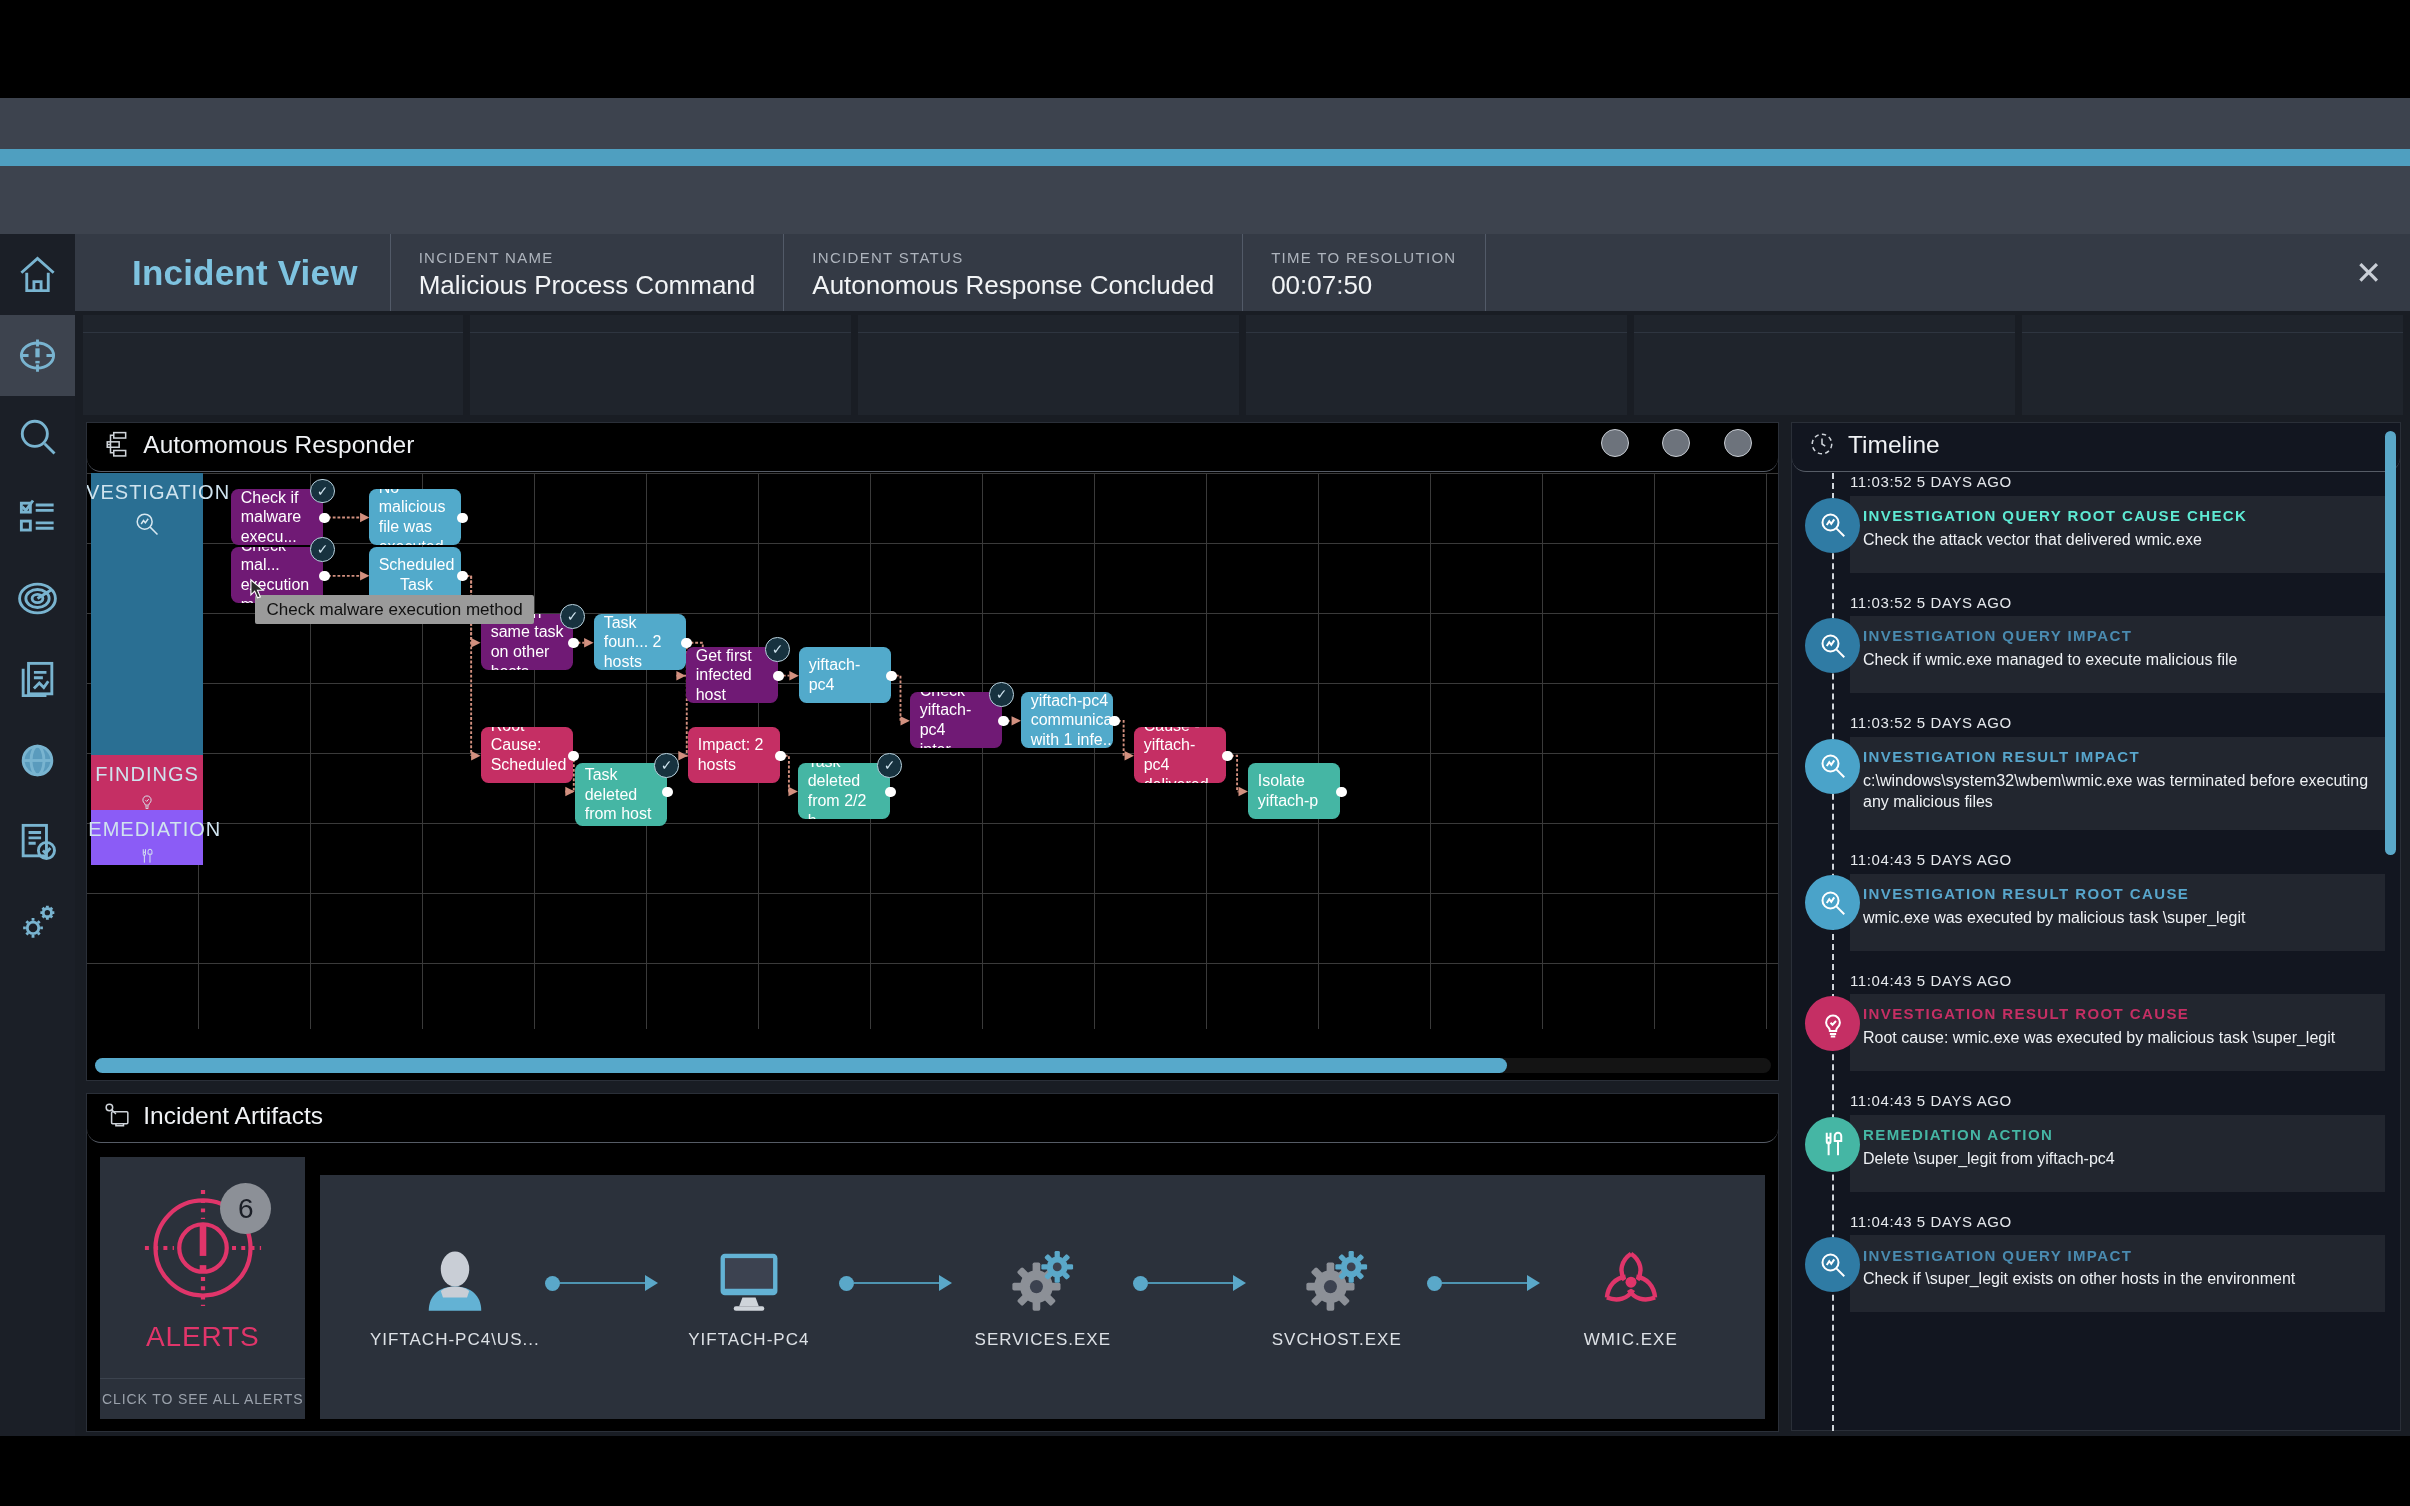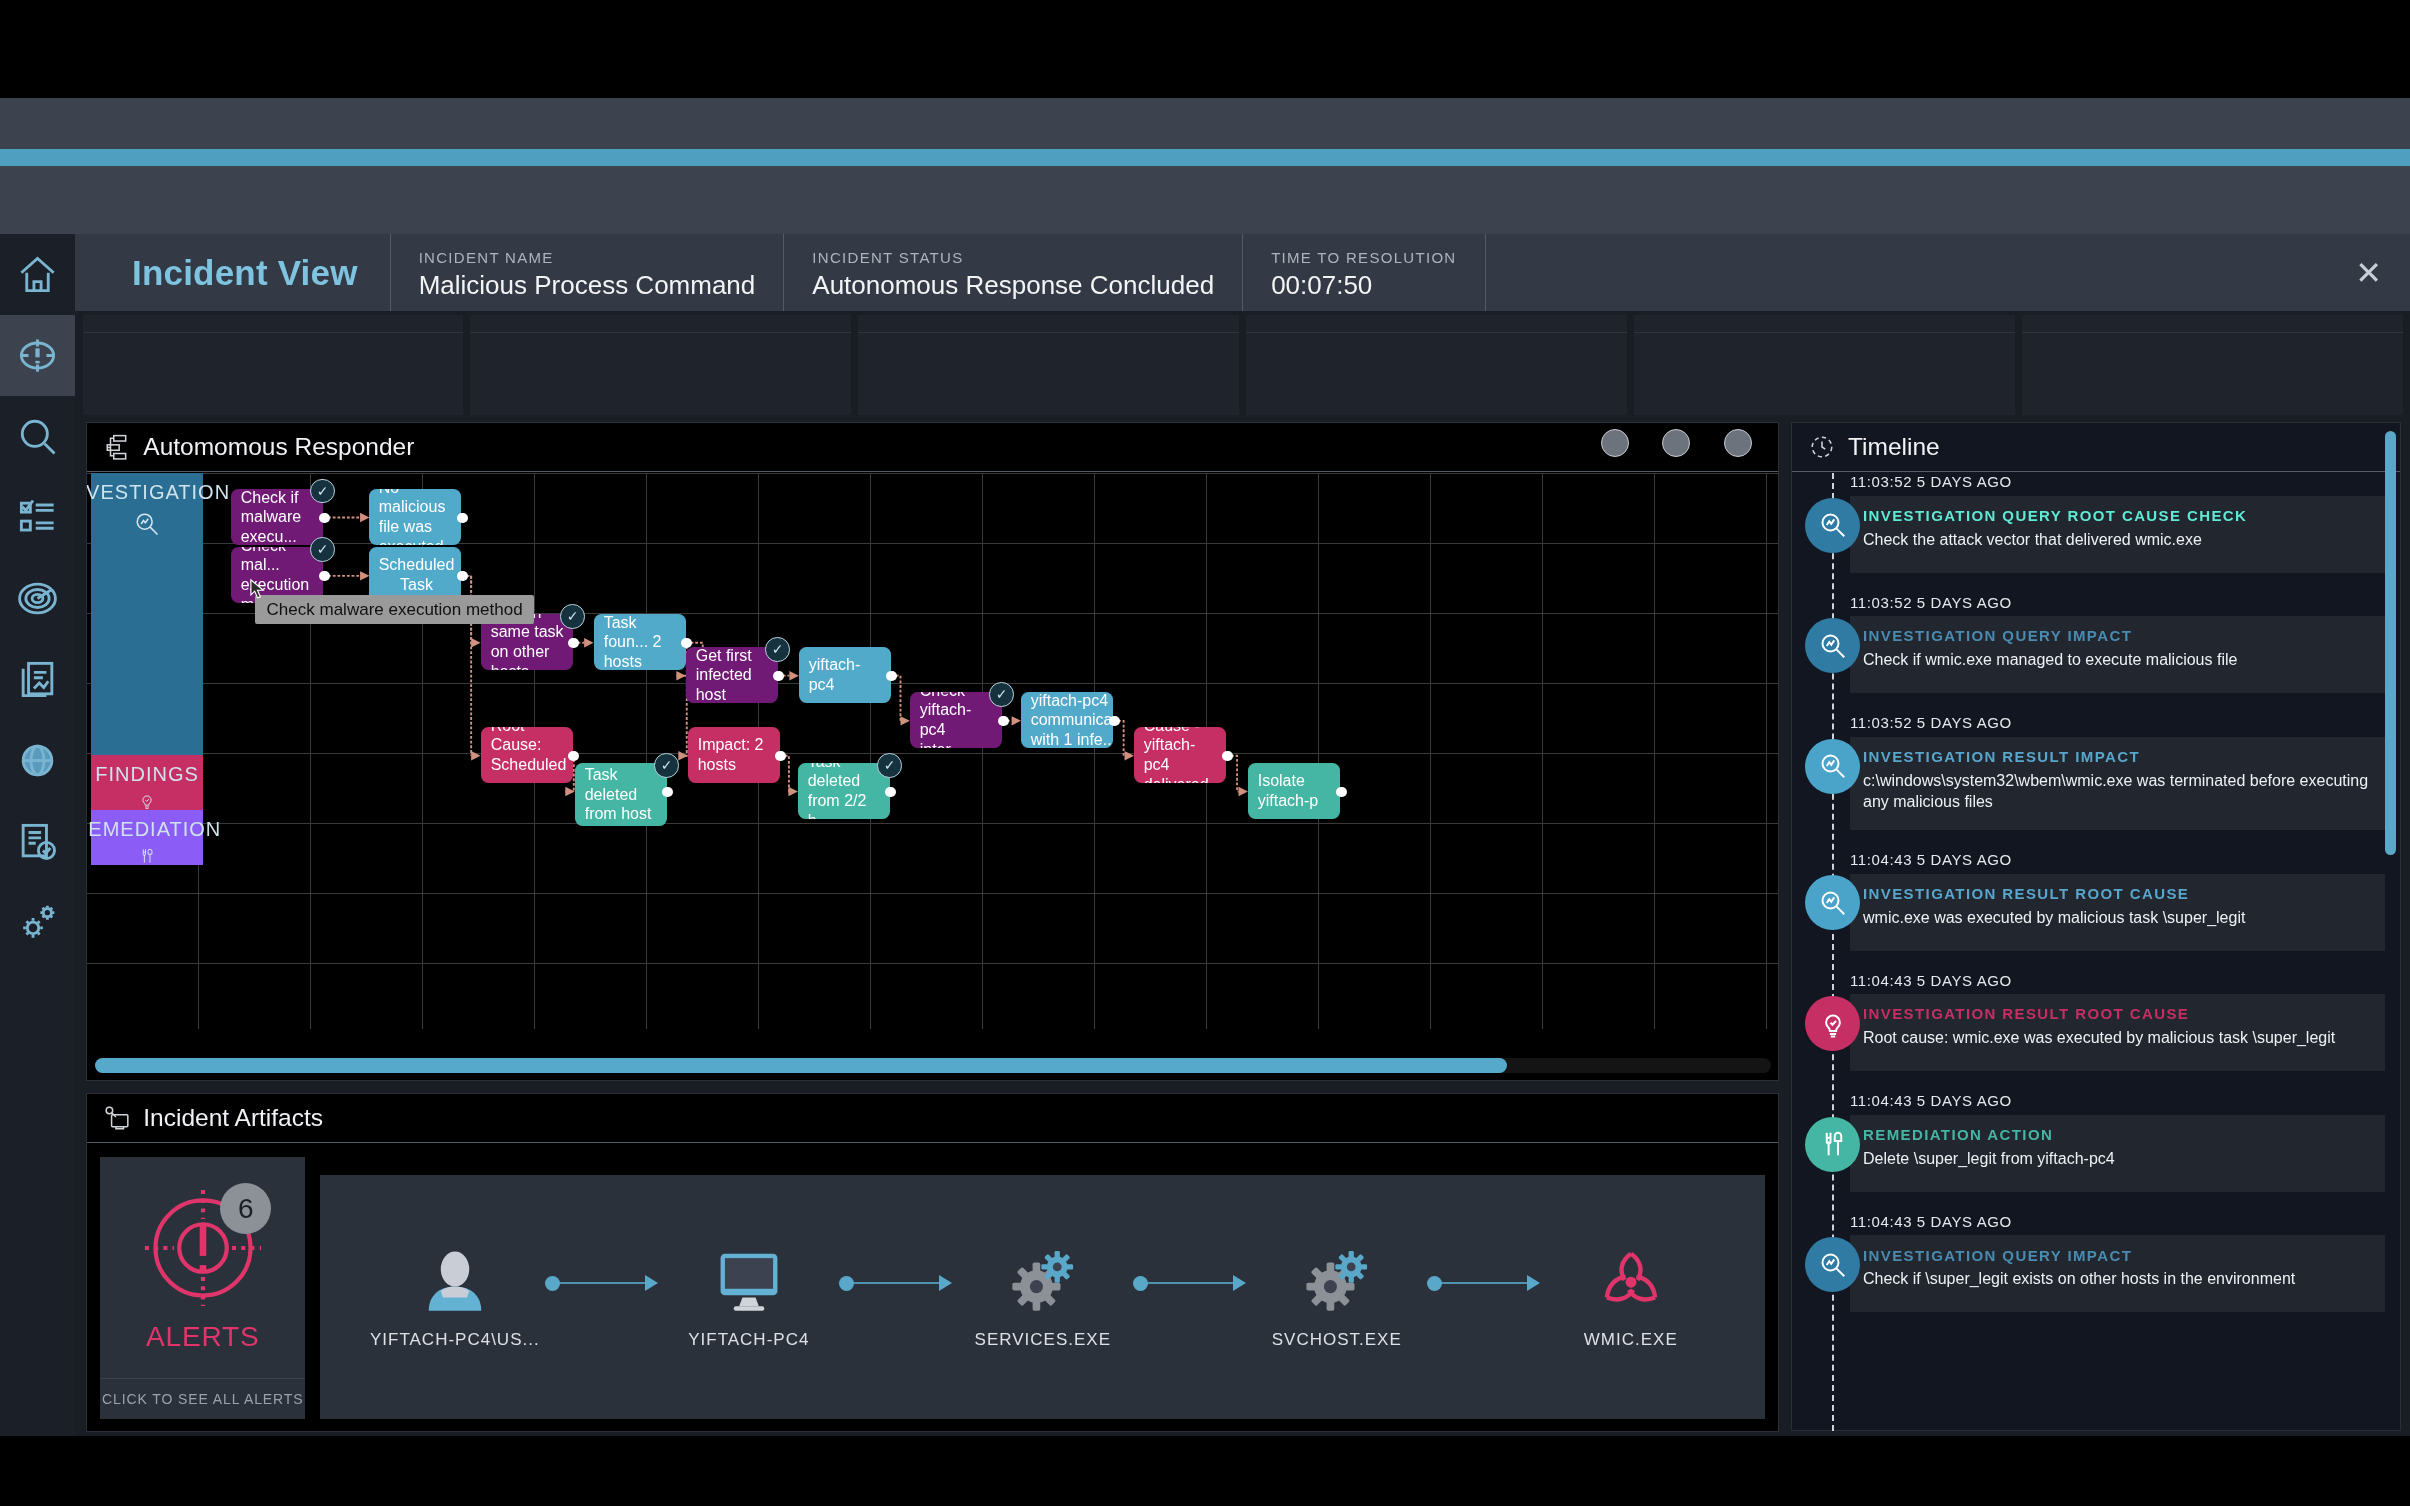--- a/index.html
+++ b/index.html
@@ -36,21 +36,21 @@
   #cards { position:absolute; left:0; top:77px; width:2335px; height:104px; display:flex; }
   .card { flex:1 1 0; margin:3.8px 3.8px 0 3.8px; background:#1f242c; }
   .card:first-child { margin-left:7.5px; }
   .card:last-child  { margin-right:7.5px; }
   .card-hd { font-size:16px; letter-spacing:1.1px; color:#7ec3e0; padding:9.4px 11.3px 7.5px 11.3px; border-bottom:0.9px solid #2e3540; font-weight:bold;}
   .card-bd { padding:7.5px 11.3px; font-size:15px; color:#d7dbe0; line-height:1.45; }
   .card-bd div { white-space:nowrap; overflow:hidden; text-overflow:ellipsis; }
 
   
   #responder { position:absolute; left:11.3px; top:188px; width:1693px; height:659px; background:#000; border:0.9px solid #2a2f38; }
-  .panel-hd { height:49px; display:flex; align-items:center; padding:18px 17px; border-bottom:0.9px solid #565c66; position:relative; }
+  .panel-hd { height:49px; display:flex; align-items:flex-start; padding:8px 17px; border-bottom:0.9px solid #565c66; position:relative;border-radius:14px; }
   .panel-hd .ttl { font-size:24.5px; color:#f0f2f5; margin-left:13px; }
   .panel-hd svg.hdicon { width:26px; height:26px; stroke:#cfd4da; fill:none; stroke-width:1.4; }
   #legend { position:absolute; right:19px; top:5.6px; display:flex; gap:26px; align-items:flex-start; }
   .lg { display:flex; align-items:center; gap:7.5px; }
   .lg .cir { width:28px; height:28px; border-radius:50%; border:1.9px solid #c6cbd2; display:flex; align-items:center; justify-content:center; color:#c6cbd2; font-size:16px; background:#6d737c;}
   .lg .txt { font-size:15px; letter-spacing:1px; color:#c6cbd2; max-width:87px; line-height:1.1; }
 
   
   #canvas { position:absolute; left:0; top:50px; width:1691px; height:556px; overflow:hidden; background:#000; }
   #grid { position:absolute; left:0; top:0; width:1691px; height:556px;

